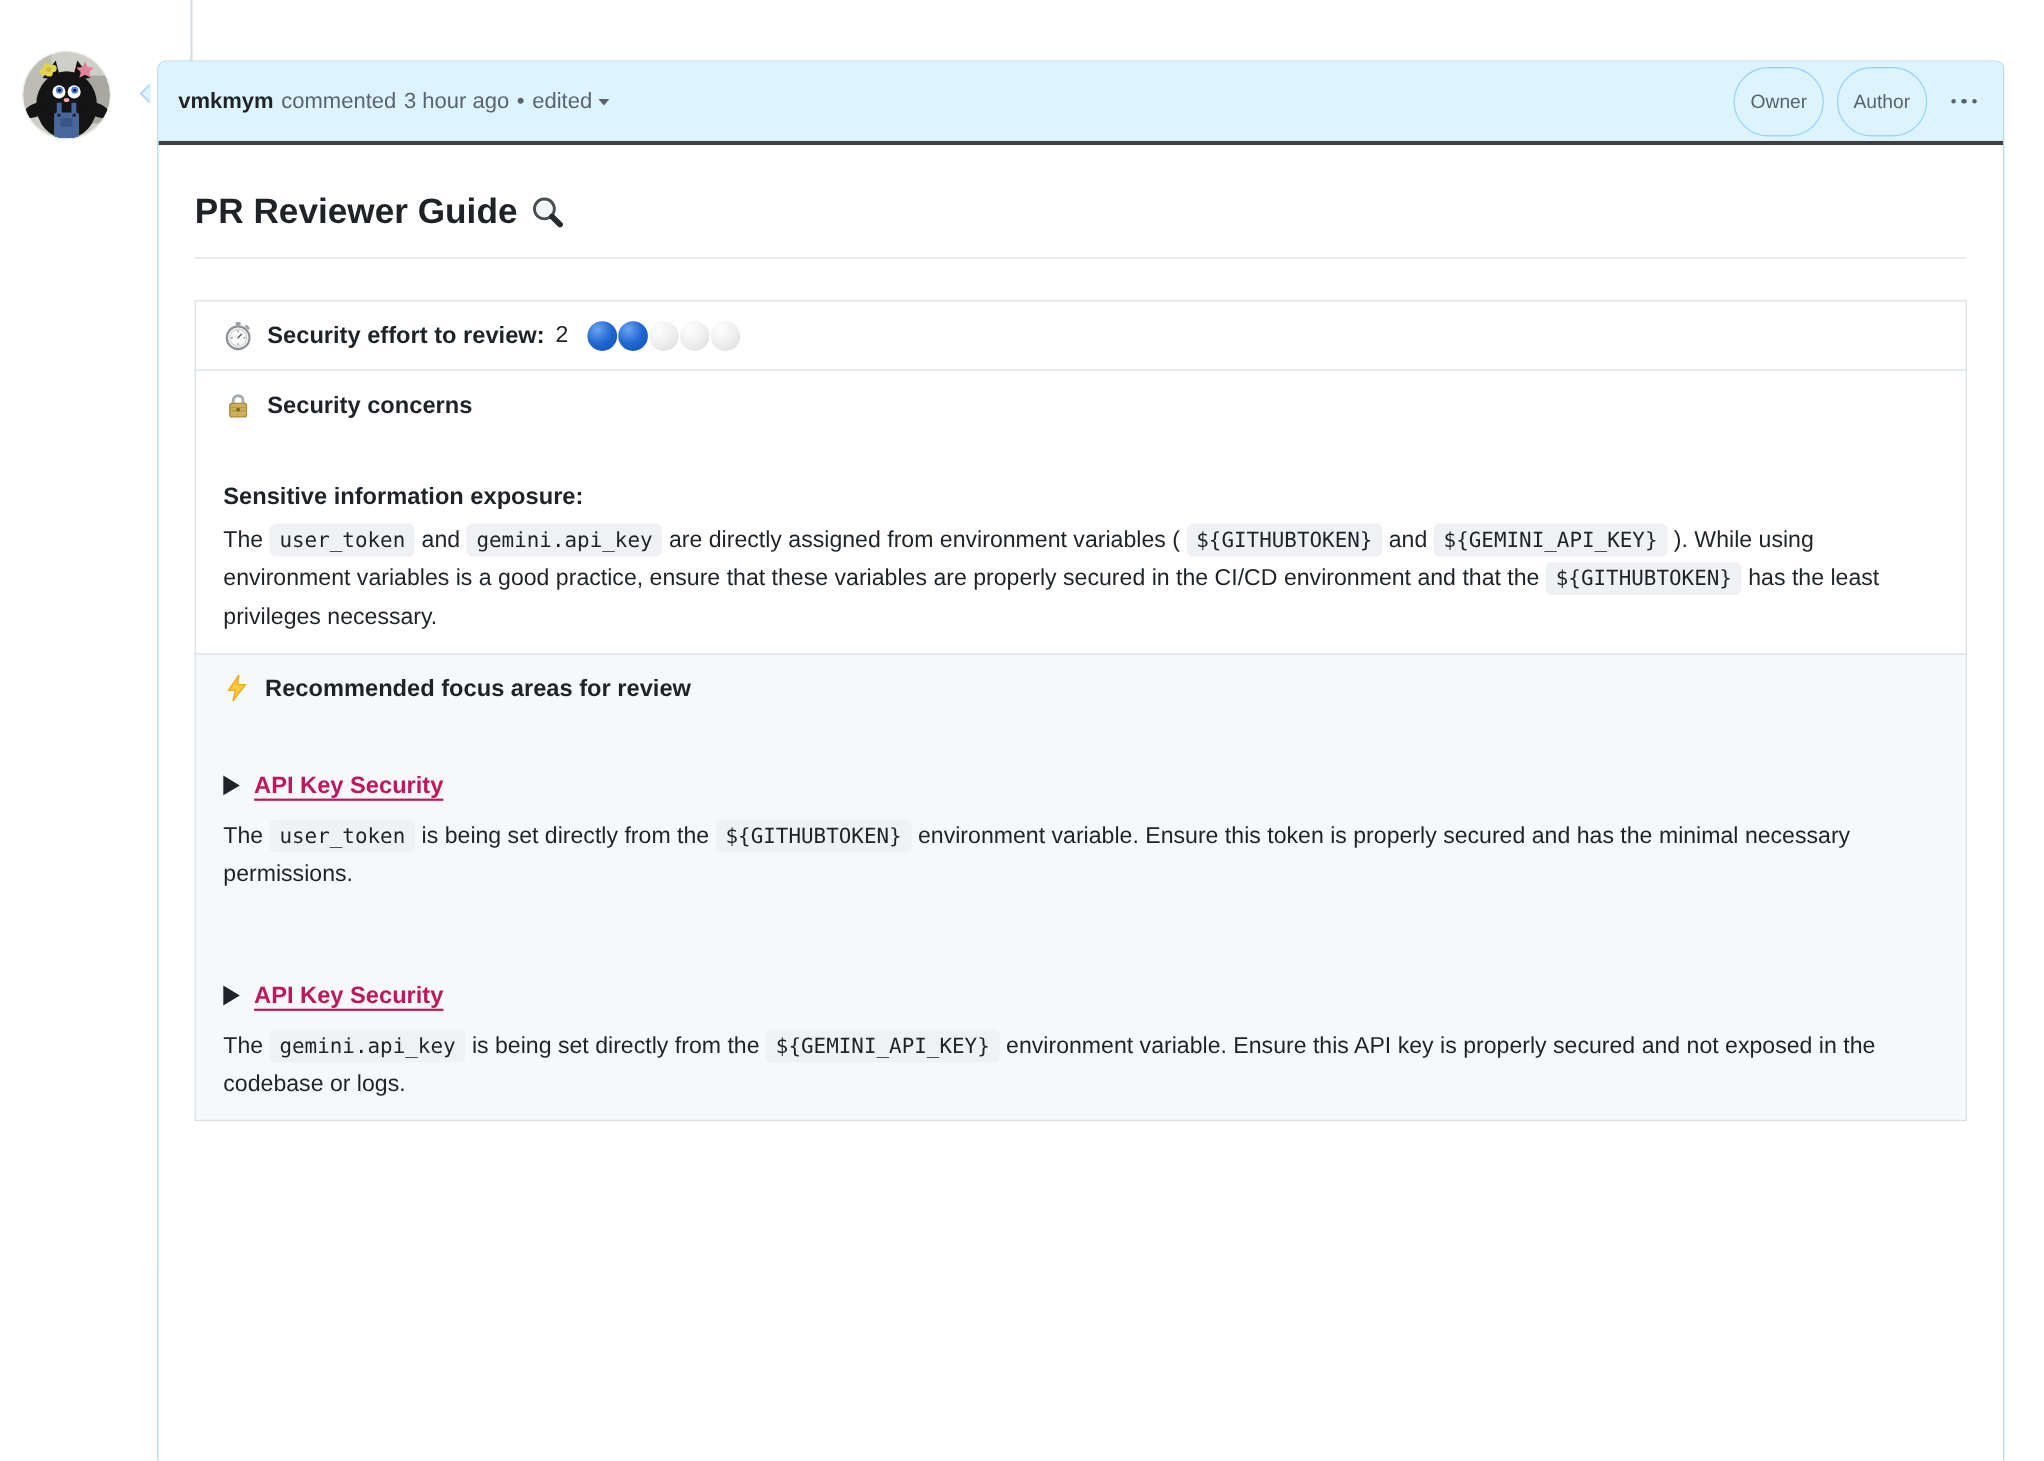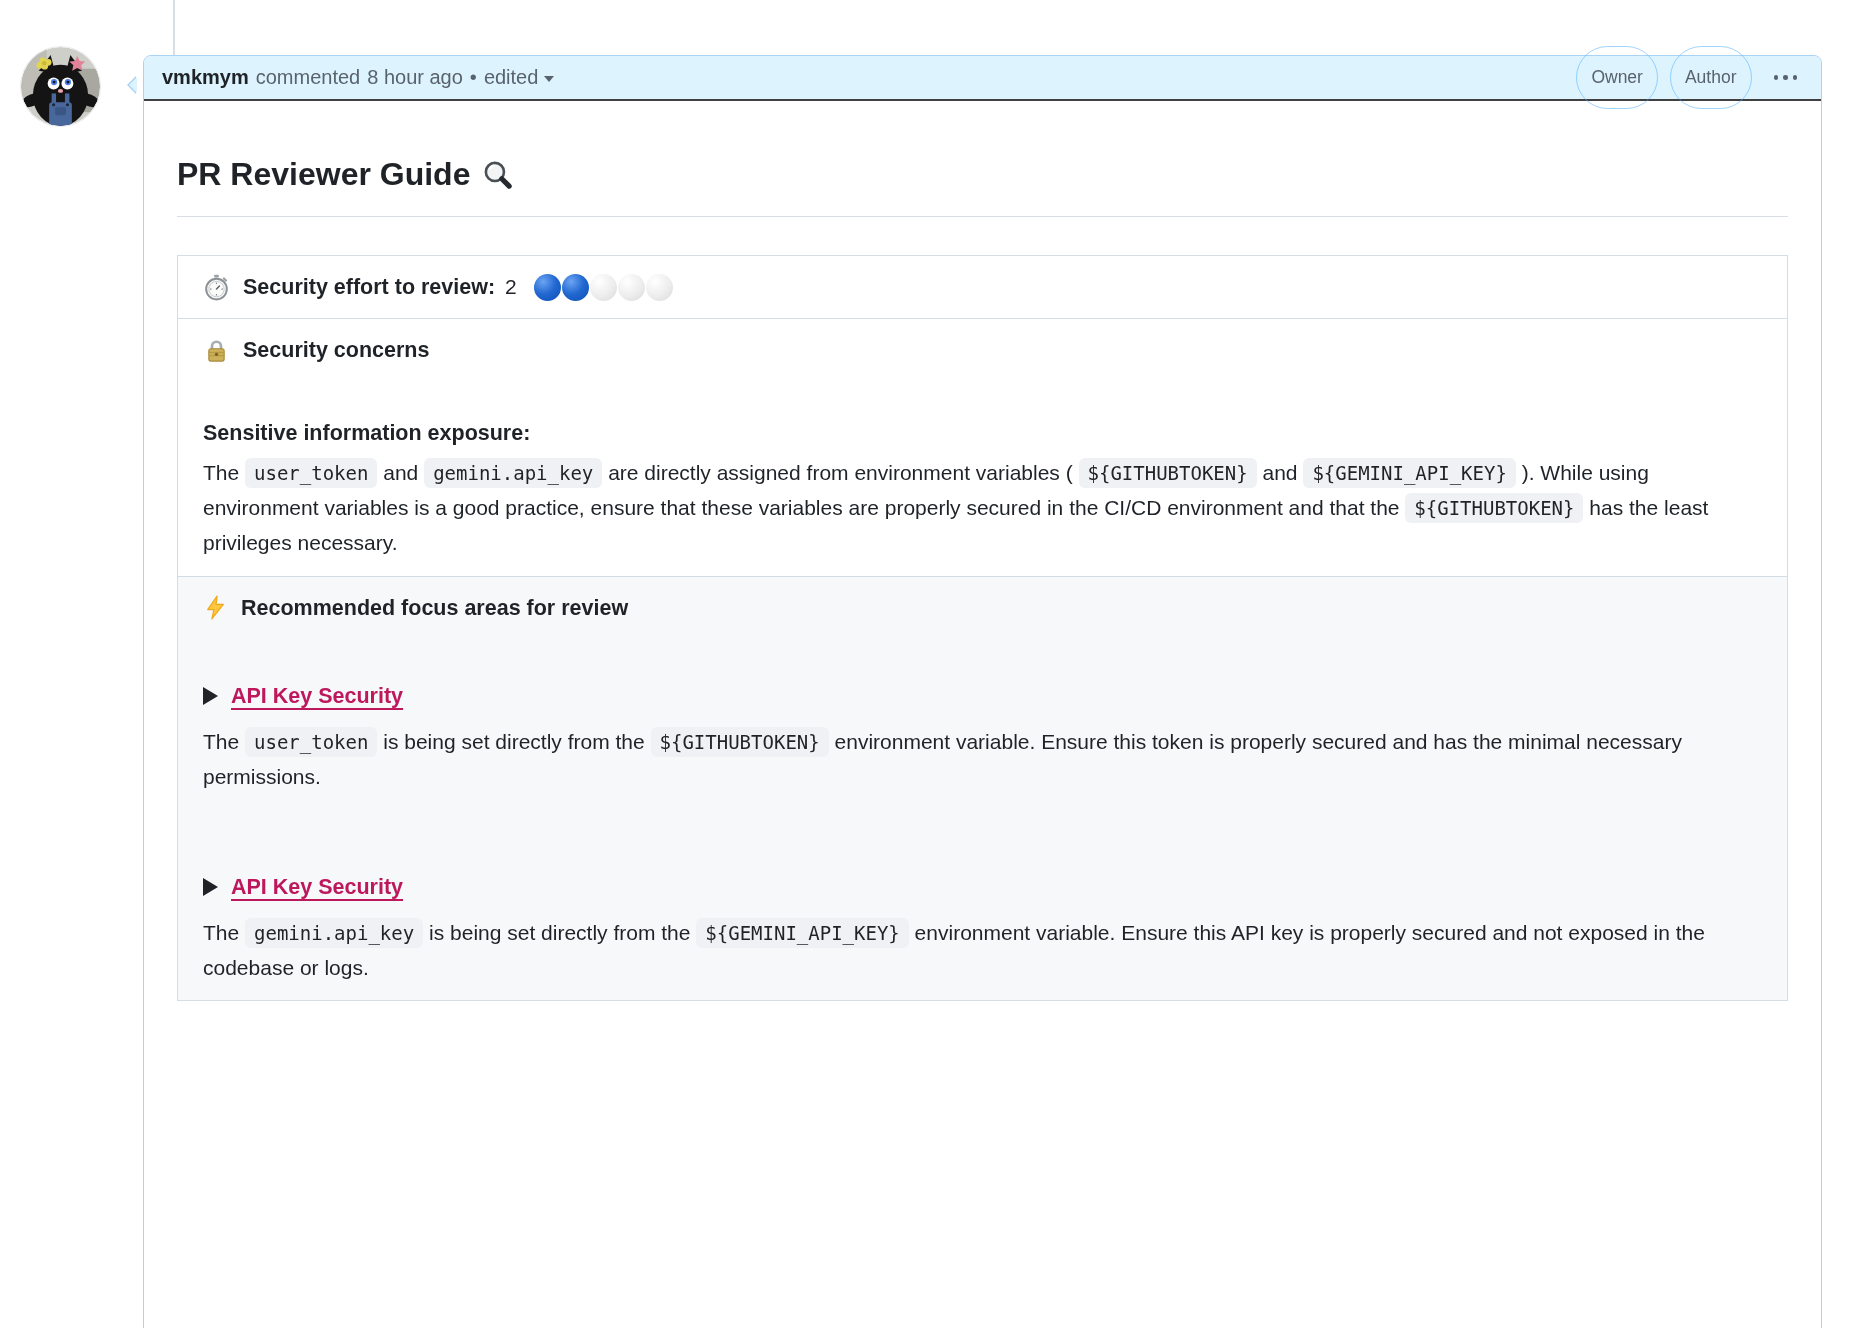--- a/index.html
+++ b/index.html
@@ -8,39 +8,39 @@
 
   .thread-line{position:absolute;left:173px;top:0;width:2px;height:56px;background:#d8dee4;}
 
   .avatar{position:absolute;left:21px;top:47px;width:79px;height:79px;border-radius:50%;
           overflow:hidden;box-shadow:0 0 0 1px rgba(0,0,0,0.08);cursor:pointer;}
   .avatar svg{display:block;width:100%;height:100%;}
 
   .comment{position:absolute;left:143px;top:55px;width:1679px;height:1400px;
            border:1px solid #a9d2f3;border-radius:8px;background:#fff;box-sizing:border-box;}
 
-  .comment-header{position:relative;height:45px;background:#ddf4ff;
-                  border-bottom:2px solid #404040;border-radius:7px 7px 0 0;
+  .comment-header{position:relative;height:76px;background:#ddf4ff;
+                  border-bottom:4px solid #404040;border-radius:7px 7px 0 0;
                   display:flex;align-items:center;padding:0 18px;font-size:20px;color:#59636e;box-sizing:border-box;}
   .comment-header::before{content:"";position:absolute;left:-17px;top:20px;width:0;height:0;
                   border:9px solid transparent;border-left:0;border-right:9px solid #a9d2f3;}
   .comment-header::after{content:"";position:absolute;left:-15px;top:21px;width:0;height:0;
                   border:8px solid transparent;border-left:0;border-right:8px solid #ddf4ff;}
   .hmeta{display:flex;align-items:baseline;gap:7px;white-space:nowrap;}
   .author{font-weight:700;color:#1f2328;text-decoration:none;cursor:pointer;}
   .edited-wrap{display:flex;align-items:center;gap:6px;cursor:pointer;}
   .caret-down{width:0;height:0;border:5.5px solid transparent;border-bottom:0;
               border-top:6.5px solid #59636e;transform:translateY(1px);}
   .header-right{margin-left:auto;display:flex;align-items:center;gap:12px;}
   .badge{border:1px solid #ace;border-color:rgba(84,174,255,0.55);border-radius:999px;
          padding:20px 14px;font-size:17.5px;color:#59636e;line-height:1.2;}
   .kebab{display:flex;align-items:center;gap:5px;padding:8px 6px;cursor:pointer;margin-left:4px;}
   .kebab i{width:4.5px;height:4.5px;border-radius:50%;background:#59636e;display:block;}
 
-  .comment-body{padding:43px 33px 0;font-size:21px;line-height:1.5;}
+  .comment-body{padding:30px 33px 0;font-size:21px;line-height:1.5;}
 
   .page-title{display:flex;align-items:center;gap:12px;font-size:32px;font-weight:700;
               margin:6px 0 0;padding-bottom:18px;border-bottom:1px solid #d8dee4;color:#1f2328;}
   .page-title svg{display:block;}
 
   .commit-line{margin-top:38px;font-weight:700;display:flex;align-items:center;gap:8px;}
   code.pill{font-family:"DejaVu Sans Mono","Liberation Mono",monospace;font-size:19px;
             background:#eff1f4;padding:4px 9px;border-radius:6px;font-weight:400;color:#1f2328;}
   code.pill.commit{color:#0969da;cursor:pointer;}
 
@@ -122,21 +122,21 @@
       </g>
     </svg>
   </div>
 
   <div class="comment">
 
     <div class="comment-header">
       <div class="hmeta">
         <span class="author">vmkmym</span>
         <span>commented</span>
-        <span>8 hour ago</span>
+        <span>3 hour ago</span>
         <span>•</span>
         <span class="edited-wrap">
           <span>edited</span>
           <span class="caret-down"></span>
         </span>
       </div>
       <div class="header-right">
         <span class="badge">Owner</span>
         <span class="badge">Author</span>
         <span class="kebab">

